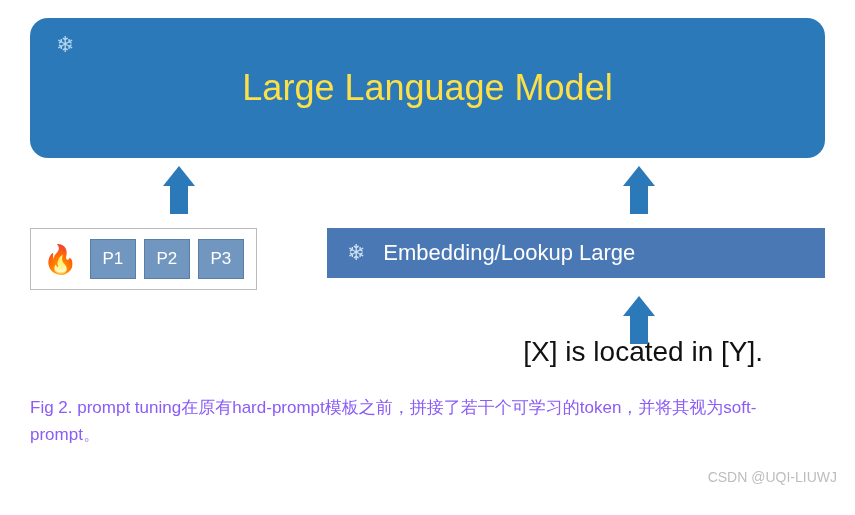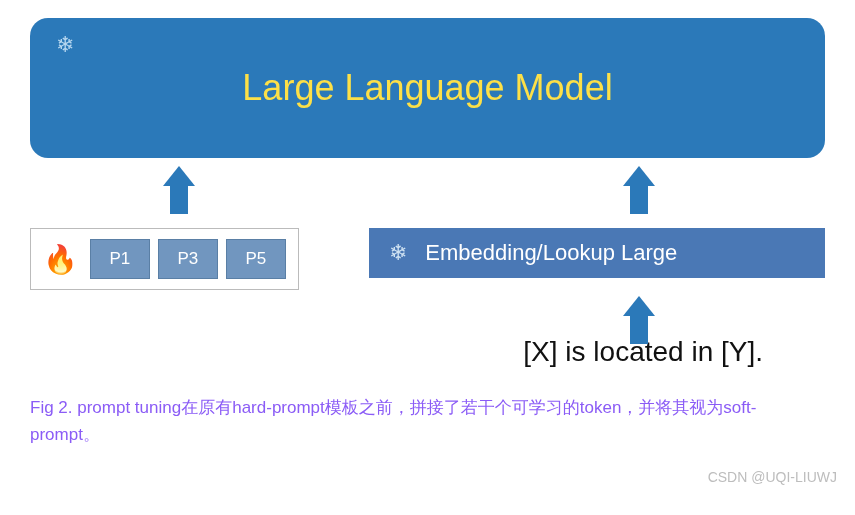--- a/index.html
+++ b/index.html
@@ -79,21 +79,21 @@
       gap: 8px;
       height: 62px;
     }
     .fire-icon {
       font-size: 28px;
       margin-right: 4px;
     }
     .p-cell {
       background: #7196BF;
       color: #fff;
-      width: 60px;
+      width: 46px;
       height: 40px;
       display: flex;
       align-items: center;
       justify-content: center;
       font-size: 17px;
       border: 1px solid #5a7fa5;
     }
     .embed-box {
       background: #4A78B5;
       color: #fff;
@@ -155,22 +155,22 @@
   </div>
   <div class="arrow-right-wrap">
     <div class="arrow-up"></div>
   </div>
 </div>
 
 <div class="mid-row">
   <div class="prompt-box">
     <span class="fire-icon">🔥</span>
     <div class="p-cell">P1</div>
+    <div class="p-cell">P2</div>
     <div class="p-cell">P3</div>
-    <div class="p-cell">P5</div>
   </div>
   <div class="embed-box">
     <span class="snowflake-embed">❄</span>
     <span>Embedding/Lookup Large</span>
   </div>
 </div>
 
 <div class="arrow2-row">
   <div class="arrow-up"></div>
 </div>

